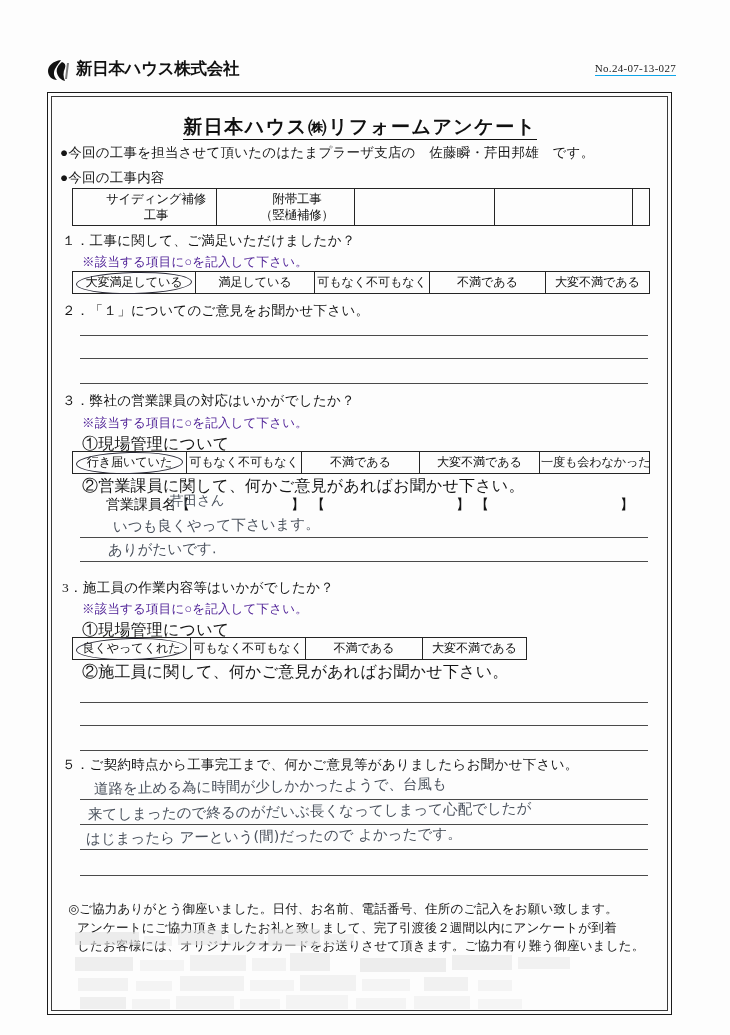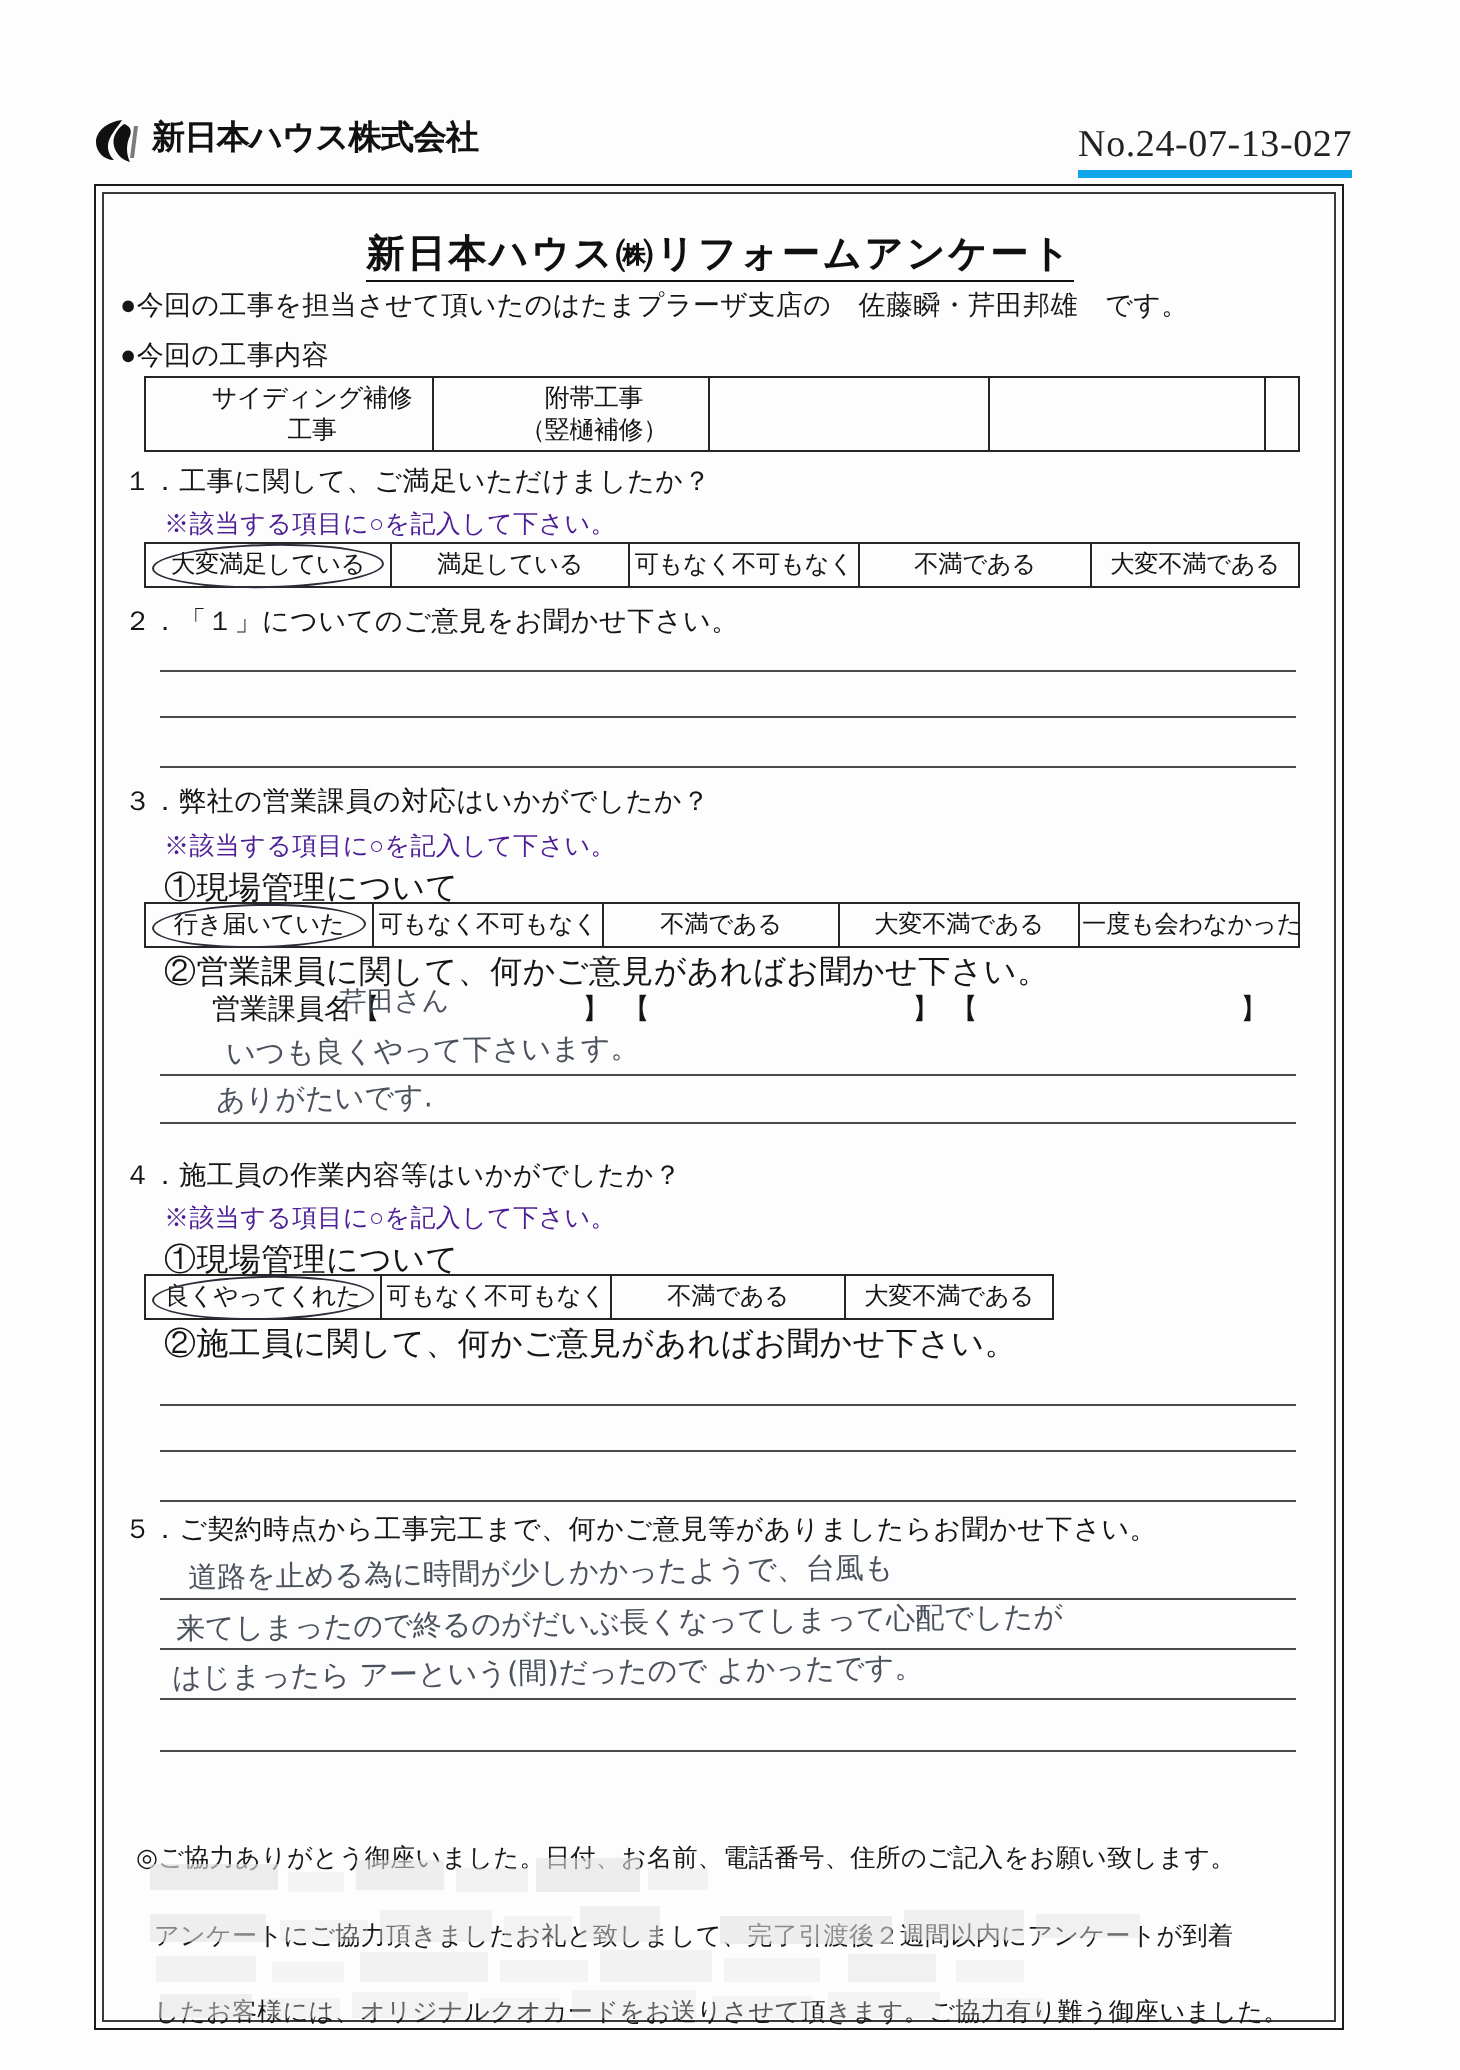--- a/index.html
+++ b/index.html
@@ -41,24 +41,24 @@
     font-family: "DejaVu Sans", "Liberation Sans", sans-serif;
     font-weight: bold;
     font-size: 16.5px;
     letter-spacing: -0.3px;
     white-space: nowrap;
     color: #111;
   }
   .hdr-docno {
     position: absolute;
     right: 0px; top: 4px;
-    font-size: 19px;
+    font-size: 11px;
     letter-spacing: 0.3px;
     white-space: nowrap;
-    border-bottom: 4px solid #0ea5e9;
+    border-bottom: 1px solid #0ea5e9;
     padding-bottom: 1px;
     color: #222;
   }
 
   
   .frame-outer {
     position: absolute;
     left: 47px; top: 92px;
     width: 625px; height: 923px;
     border: 1.5px solid #1b1b1b;
@@ -191,21 +191,21 @@
   
   .footnote {
     position: absolute;
     left: 10px; top: 800px;
     width: 592px;
     font-size: 12.6px;
     line-height: 18.5px;
     letter-spacing: 0.1px;
     color: #171717;
   }
-  .footnote div { white-space: nowrap; margin-top: 20px; }
+  .footnote div { white-space: nowrap; }
   .footnote .fn2, .footnote .fn3 { padding-left: 9px; }
 
   
   .redact {
     position: absolute;
     background: #e2e2e2;
     opacity: 0.85;
   }
 </style>
 </head>
@@ -322,21 +322,21 @@
     <div class="brk" style="left:398px; top:396px;">】</div>
     <div class="brk" style="left:417px; top:396px;">【</div>
     <div class="hand hand-sm" style="left:436px; top:392px;"></div>
     <div class="brk" style="left:562px; top:396px;">】</div>
 
     <div class="rule" style="left:22px; top:437px; width:568px;"></div>
     <div class="hand hand-md" style="left:55px; top:416px;">いつも良くやって下さいます。</div>
     <div class="rule" style="left:22px; top:461px; width:568px;"></div>
     <div class="hand hand-md" style="left:50px; top:440px;">ありがたいです.</div>
 
-    <div class="qhead" style="left:4px; top:479px;">４．施工員の作業内容等はいかがでしたか？</div>
+    <div class="qhead" style="left:4px; top:479px;">3．施工員の作業内容等はいかがでしたか？</div>
     <div class="qnote" style="left:24px; top:501px;">※該当する項目に○を記入して下さい。</div>
     <div class="qsub" style="left:24px; top:520px;">①現場管理について</div>
 
     <table class="opt-table" style="left:14px; top:537px; width:455px;padding-left:36px;">
       <tbody>
           <tr>
         <td class="sel" style="width:115px;">
           <span>良くやってくれた</span>
           <span class="ellipse"></span>
         </td>

